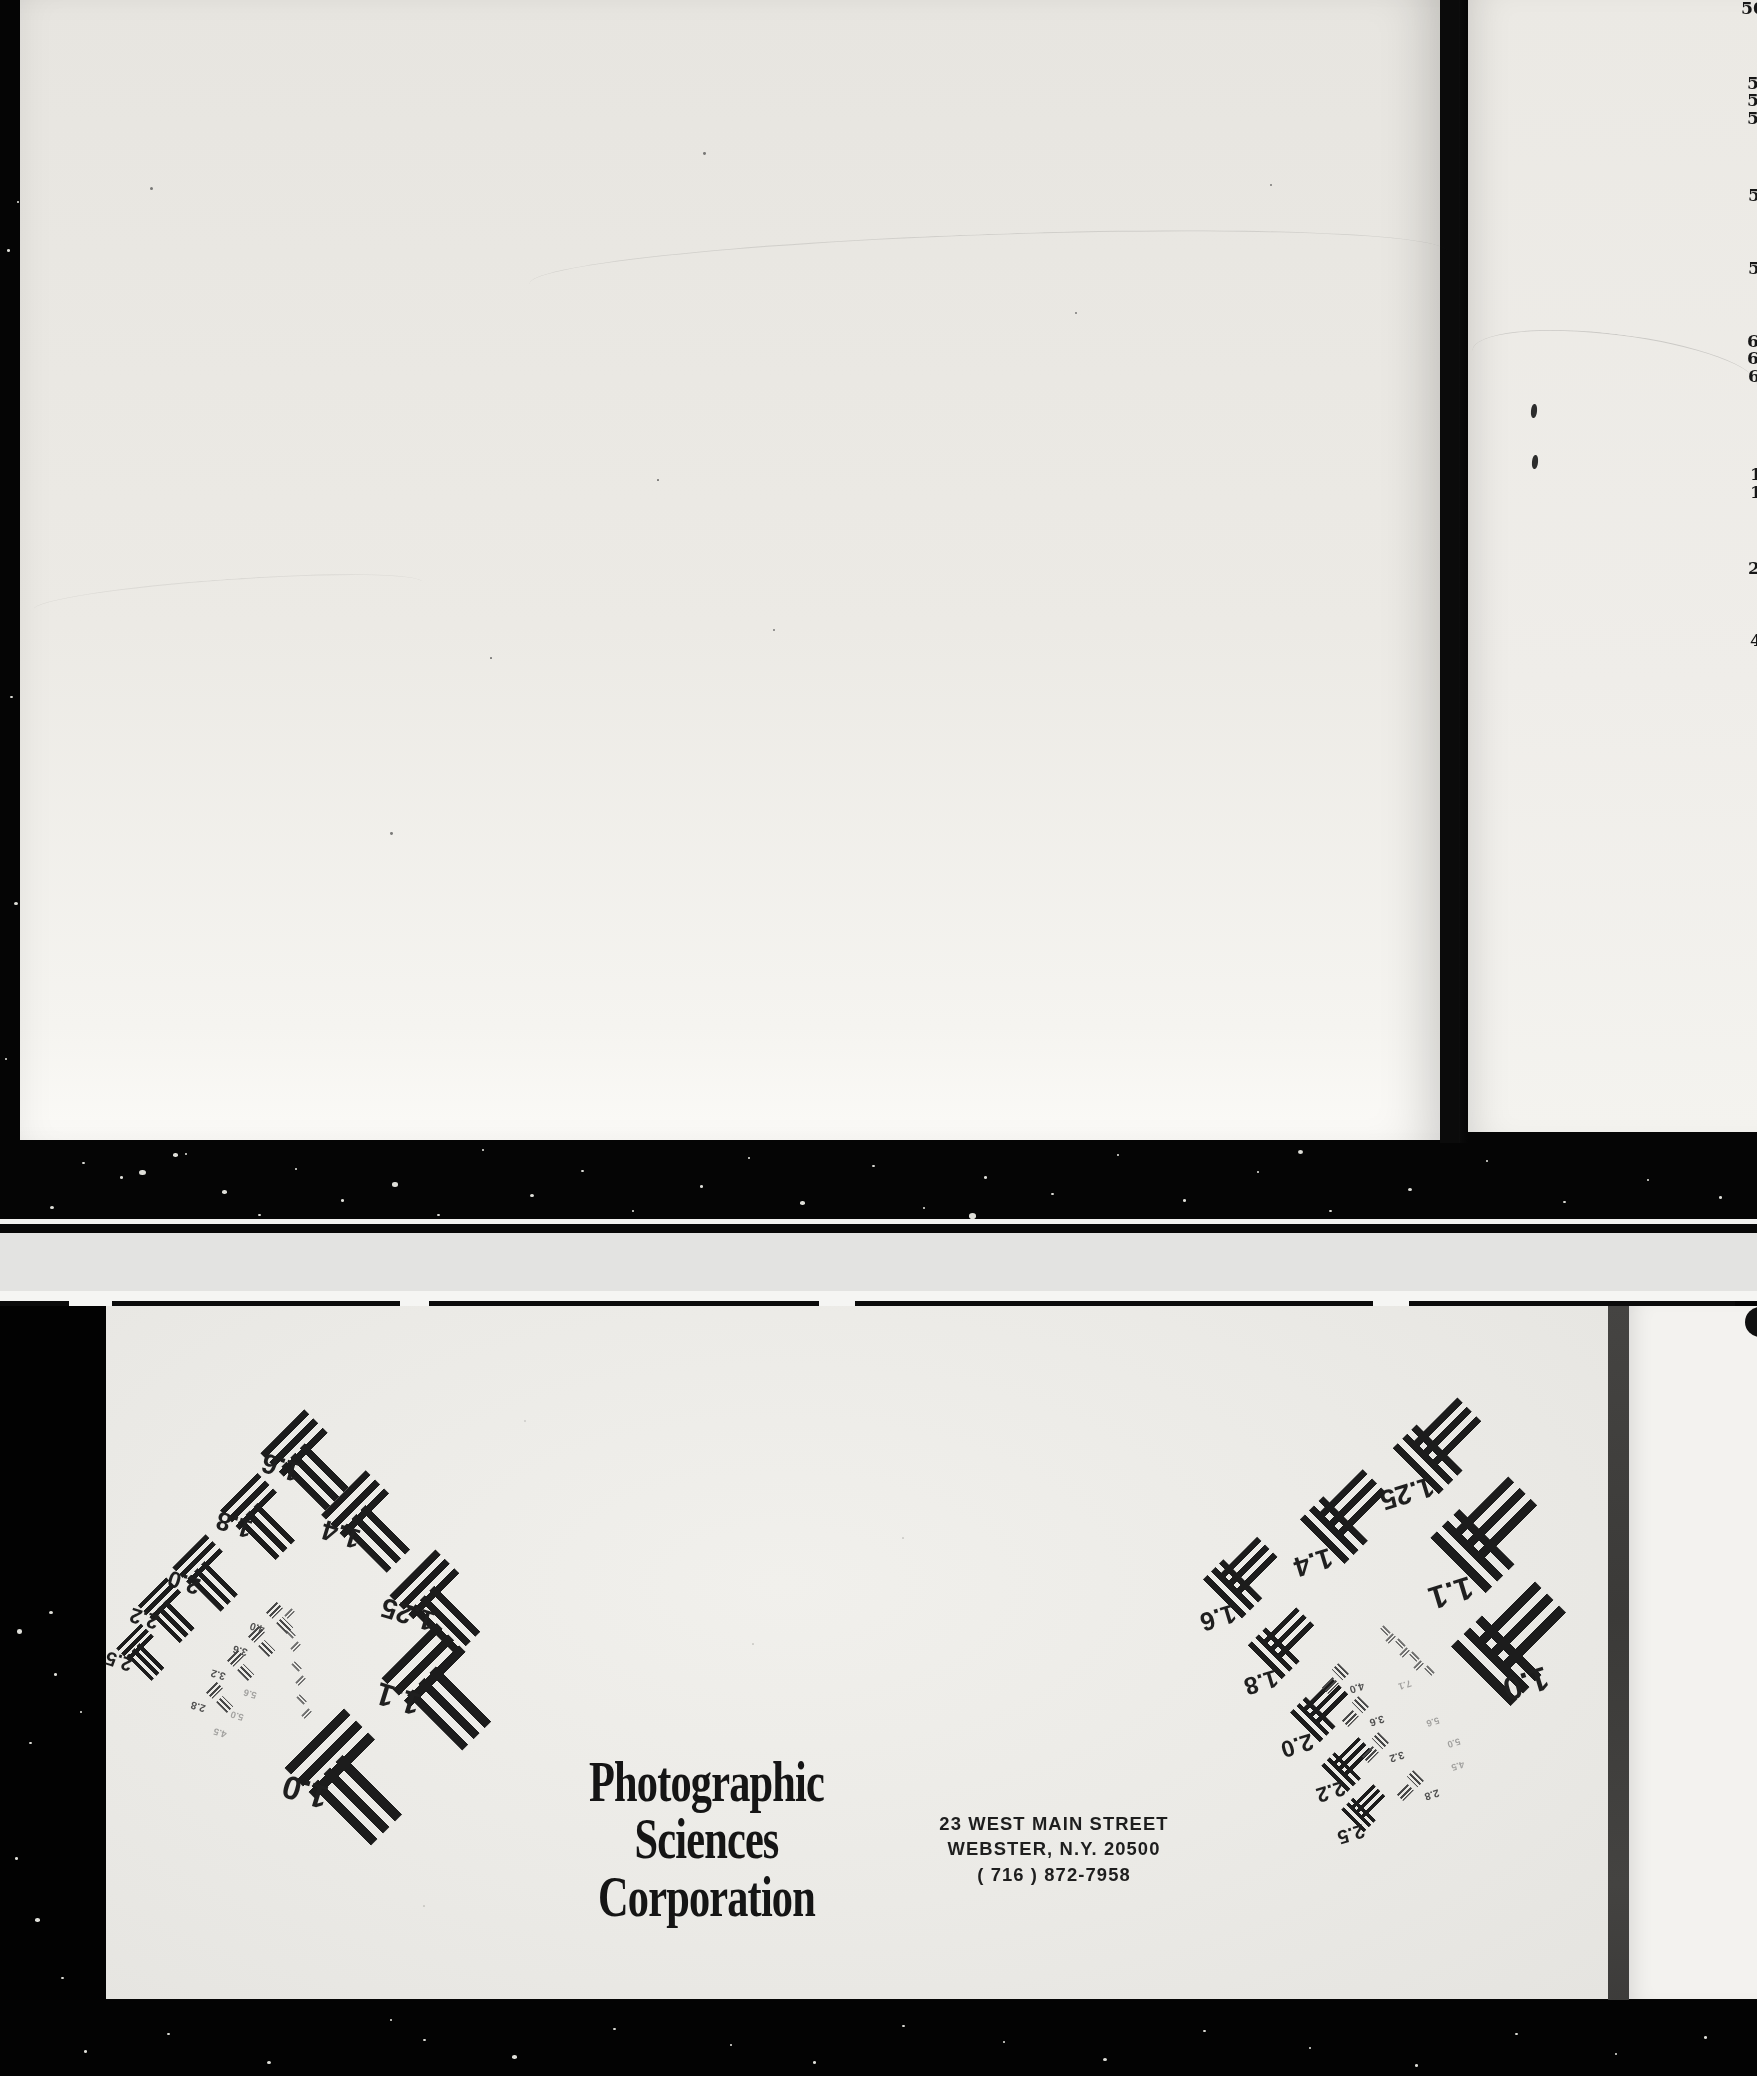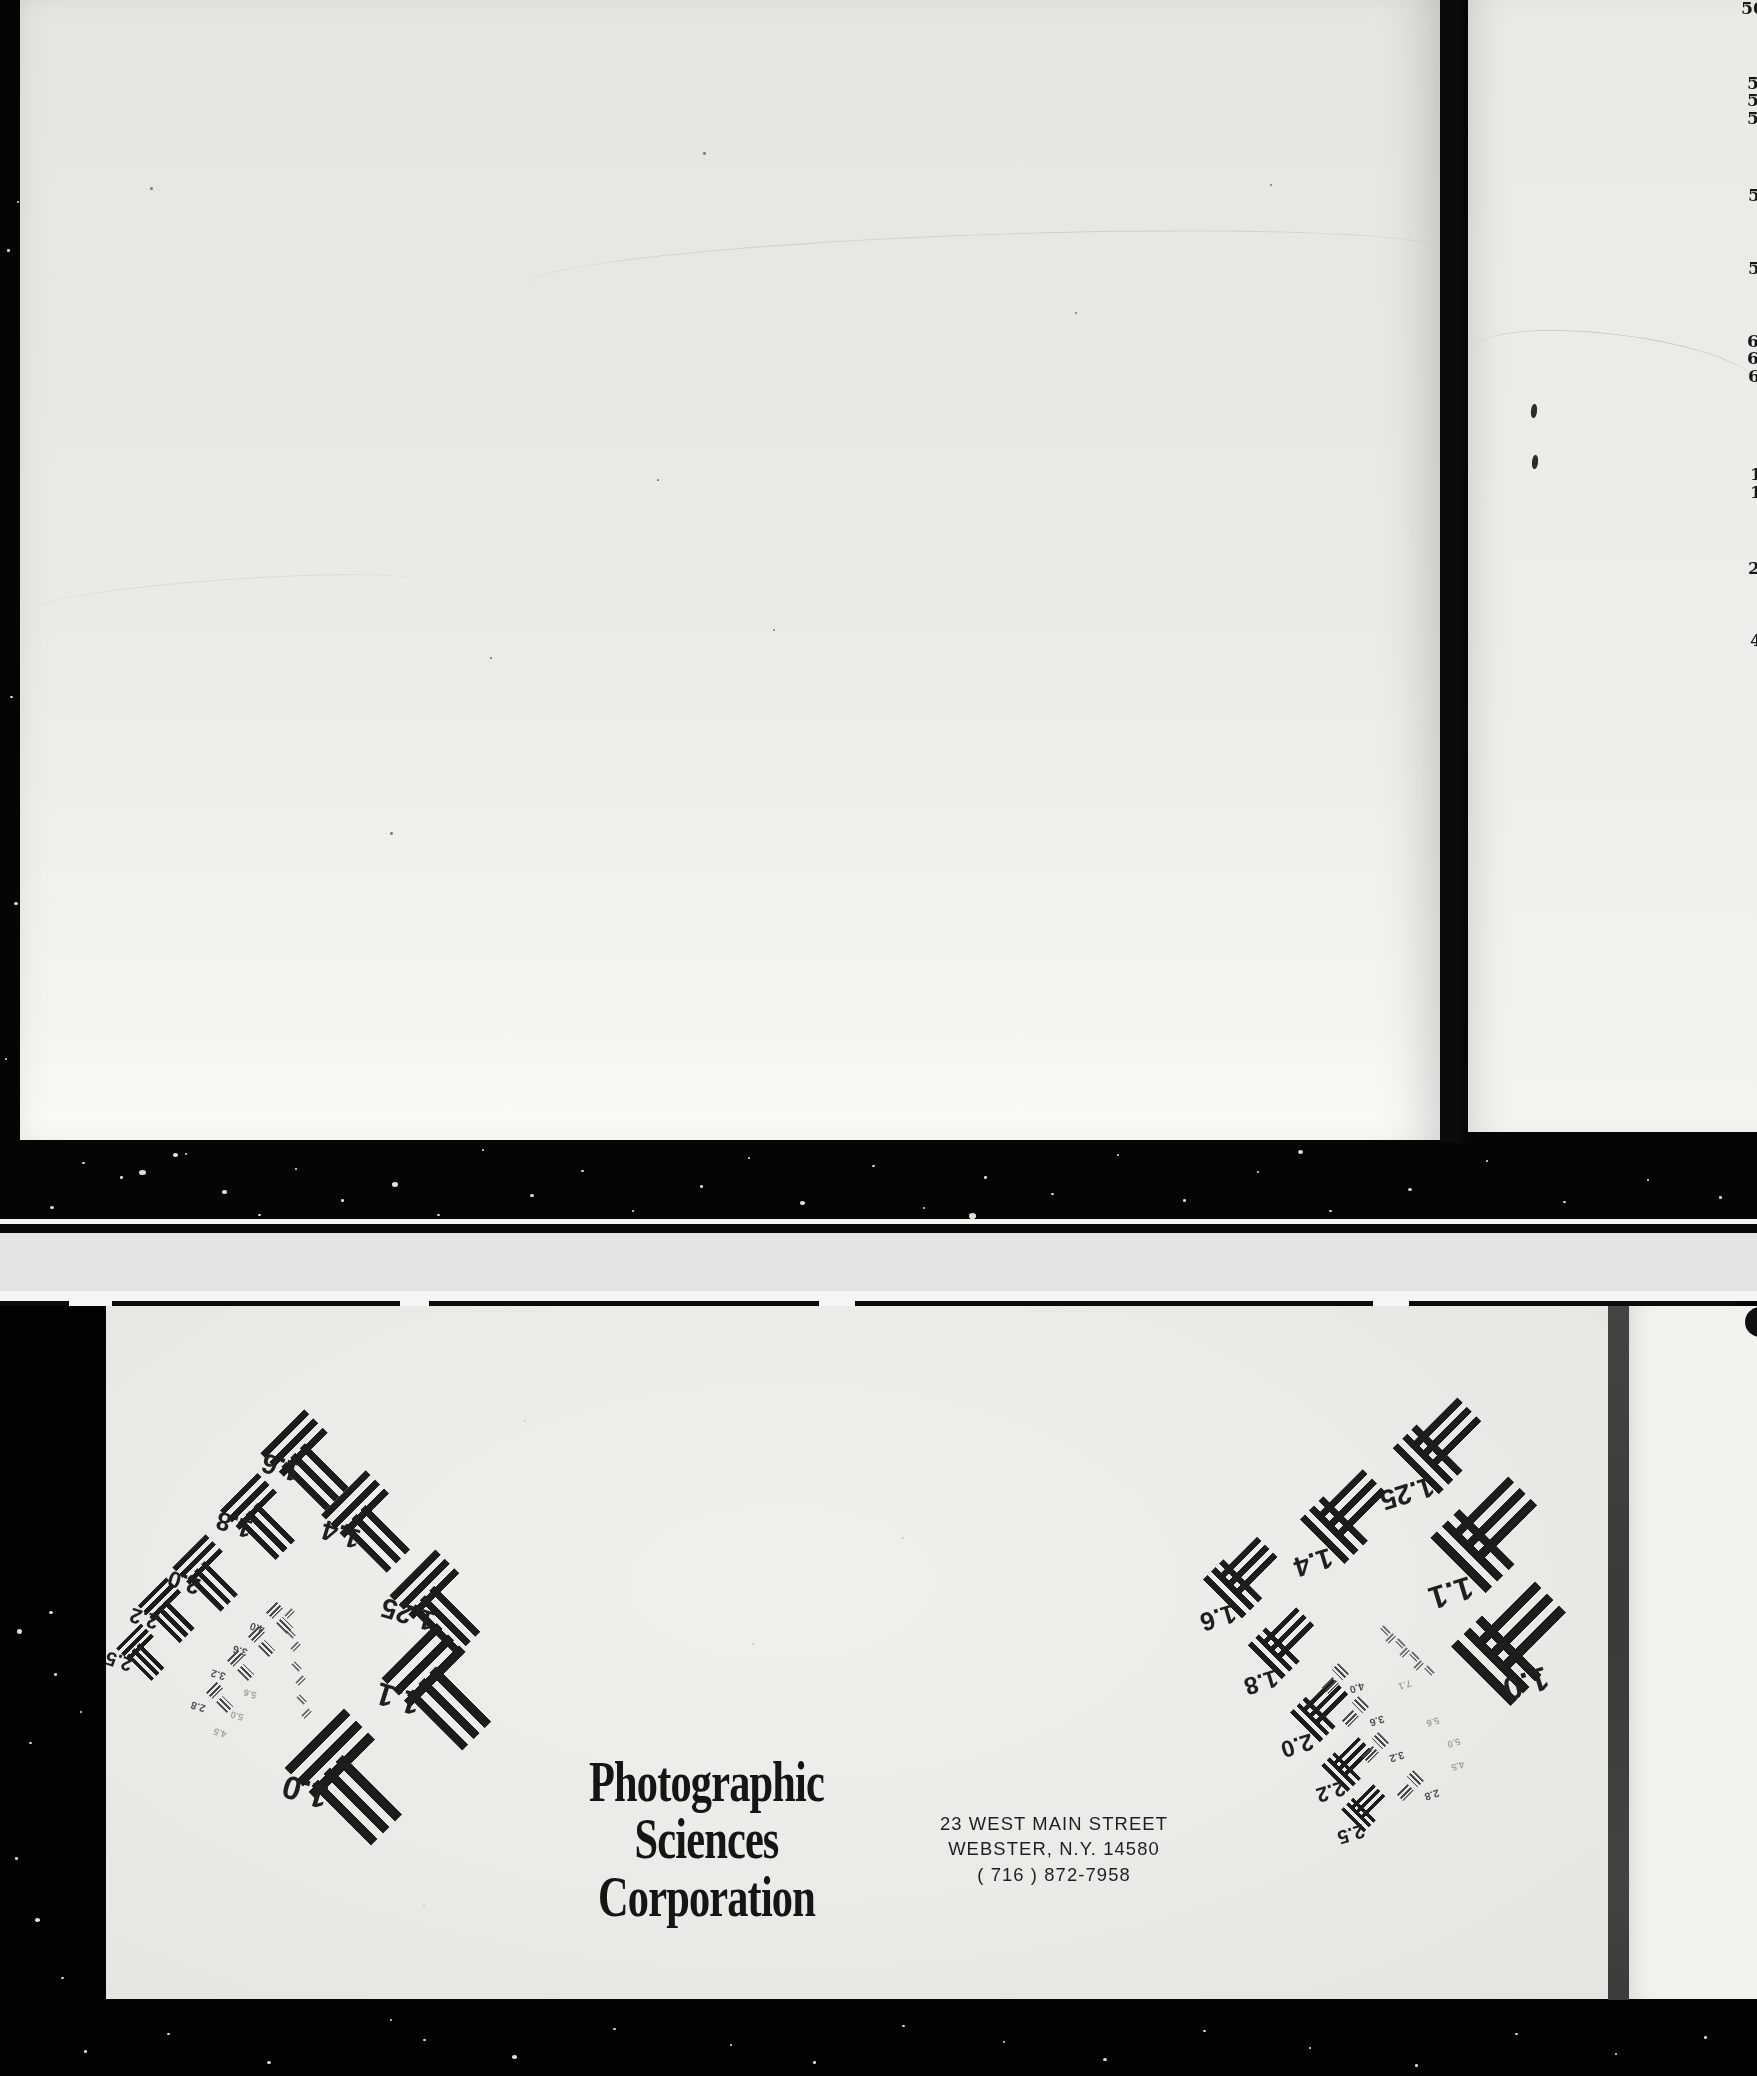--- a/index.html
+++ b/index.html
@@ -33,21 +33,21 @@
   .bottom-strip{left:0;top:2000px;width:1758px;height:77px;background:#030303;}
   .edge-num{position:absolute;font-family:"DejaVu Serif",serif;font-weight:bold;
     font-size:17.3px;color:#171717;line-height:1;}
   .ink-tick{position:absolute;width:6.1px;height:14px;background:#2d2d2d;border-radius:45%;
     transform:rotate(5deg);}
   .brand{left:456px;top:1753px;width:501px;text-align:center;
     font-family:"Liberation Serif",serif;font-weight:bold;color:#151515;
     font-size:58px;line-height:0.99;letter-spacing:-1.1px;
     transform:scaleX(0.73);transform-origin:center top;}
   .addr{left:887px;top:1811px;width:334px;text-align:center;
-    font-weight:normal;font-size:18.4px;line-height:1.38;letter-spacing:1.1px;color:#1e1e1e;}
+    font-weight:bold;font-size:18.4px;line-height:1.38;letter-spacing:1.1px;color:#1e1e1e;}
   .tp-label{position:absolute;font-weight:bold;color:#1f1f1f;white-space:nowrap;line-height:1;}
   .speck{position:absolute;border-radius:50%;}
 </style>
 </head>
 <body>
 
 <div id="stage">
 
   <div class="abs paper-left"></div>
   <div class="abs gutter"></div>
@@ -76,21 +76,21 @@
   <div class="abs bottom-strip"></div>
 
   <div class="abs brand">
     <div>Photographic</div>
     <div>Sciences</div>
     <div>Corporation</div>
   </div>
 
   <div class="abs addr">
     <div>23 WEST MAIN STREET</div>
-    <div>WEBSTER, N.Y. 14580</div>
+    <div>WEBSTER, N.Y. 20500</div>
     <div>( 716 ) 872-7958</div>
   </div>
 
 <div class="edge-num" style="left: 1741px; top: 0px;">50</div>
     <div class="edge-num" style="left: 1747px; top: 75px;">5</div>
     <div class="edge-num" style="left: 1747px; top: 92px;">5</div>
     <div class="edge-num" style="left: 1747px; top: 110px;">5</div>
     <div class="edge-num" style="left: 1748px; top: 187px;">5</div>
     <div class="edge-num" style="left: 1748px; top: 260px;">5</div>
     <div class="edge-num" style="left: 1747px; top: 333px;">6</div>

